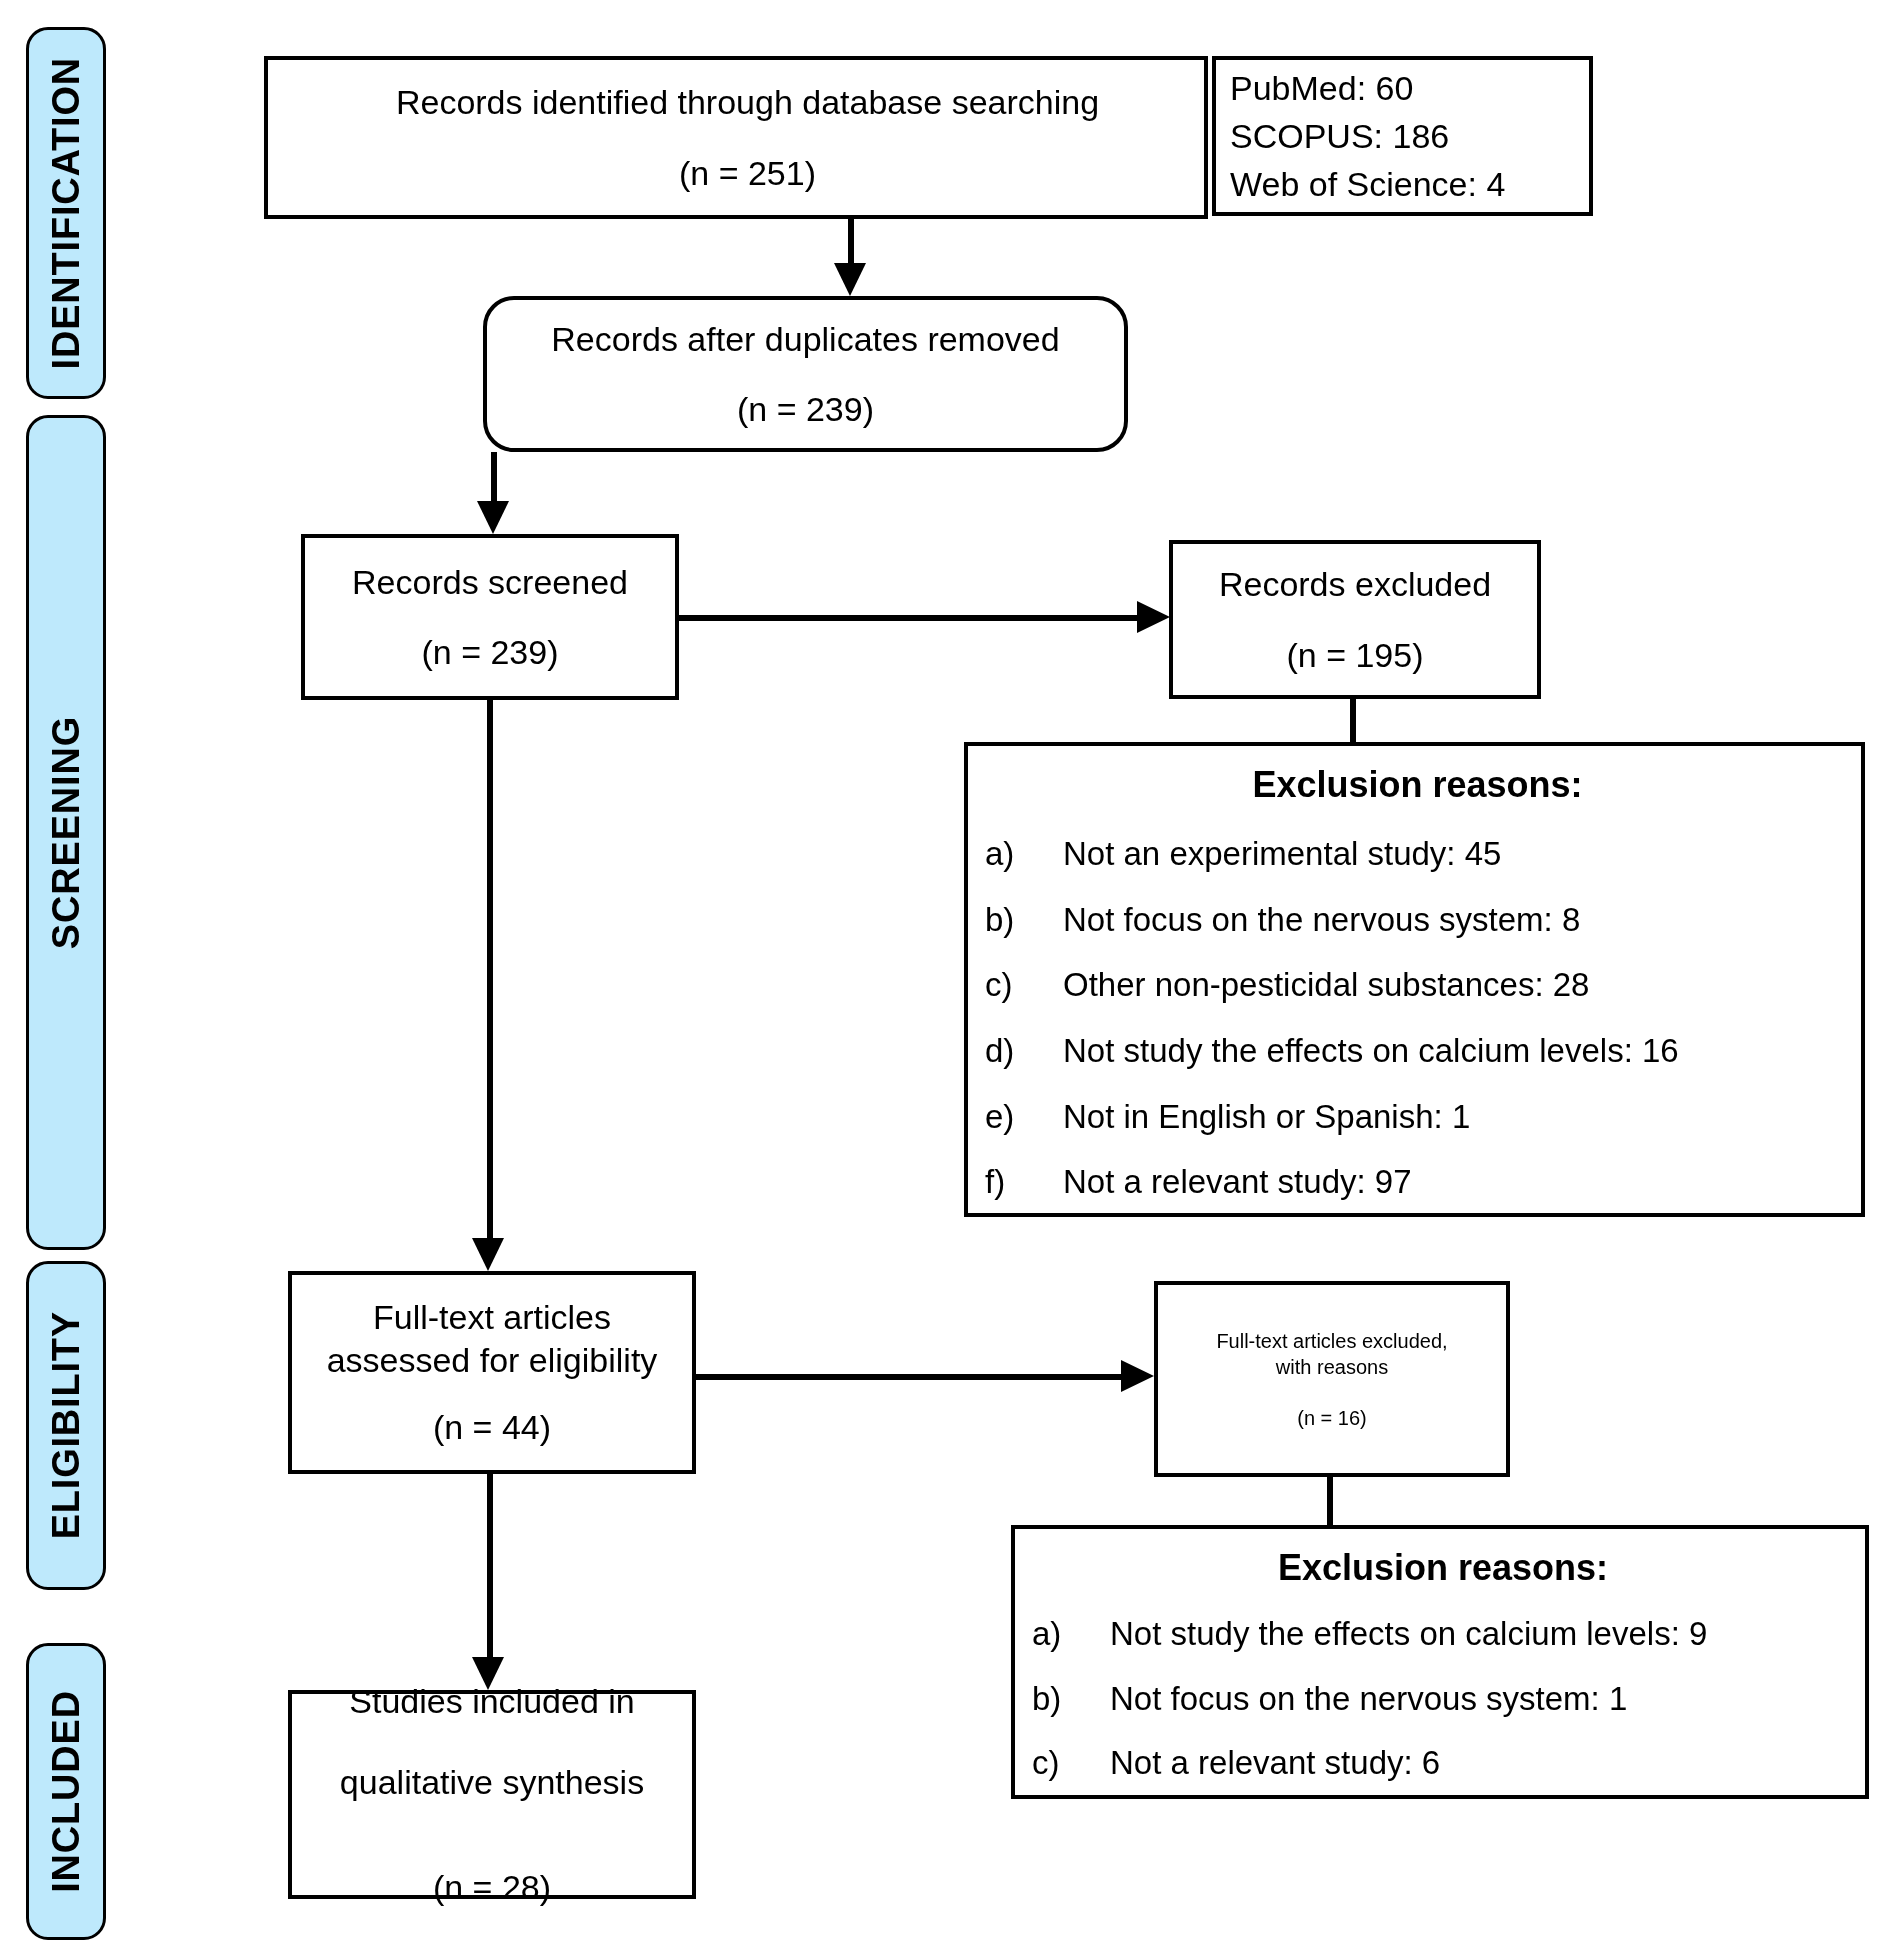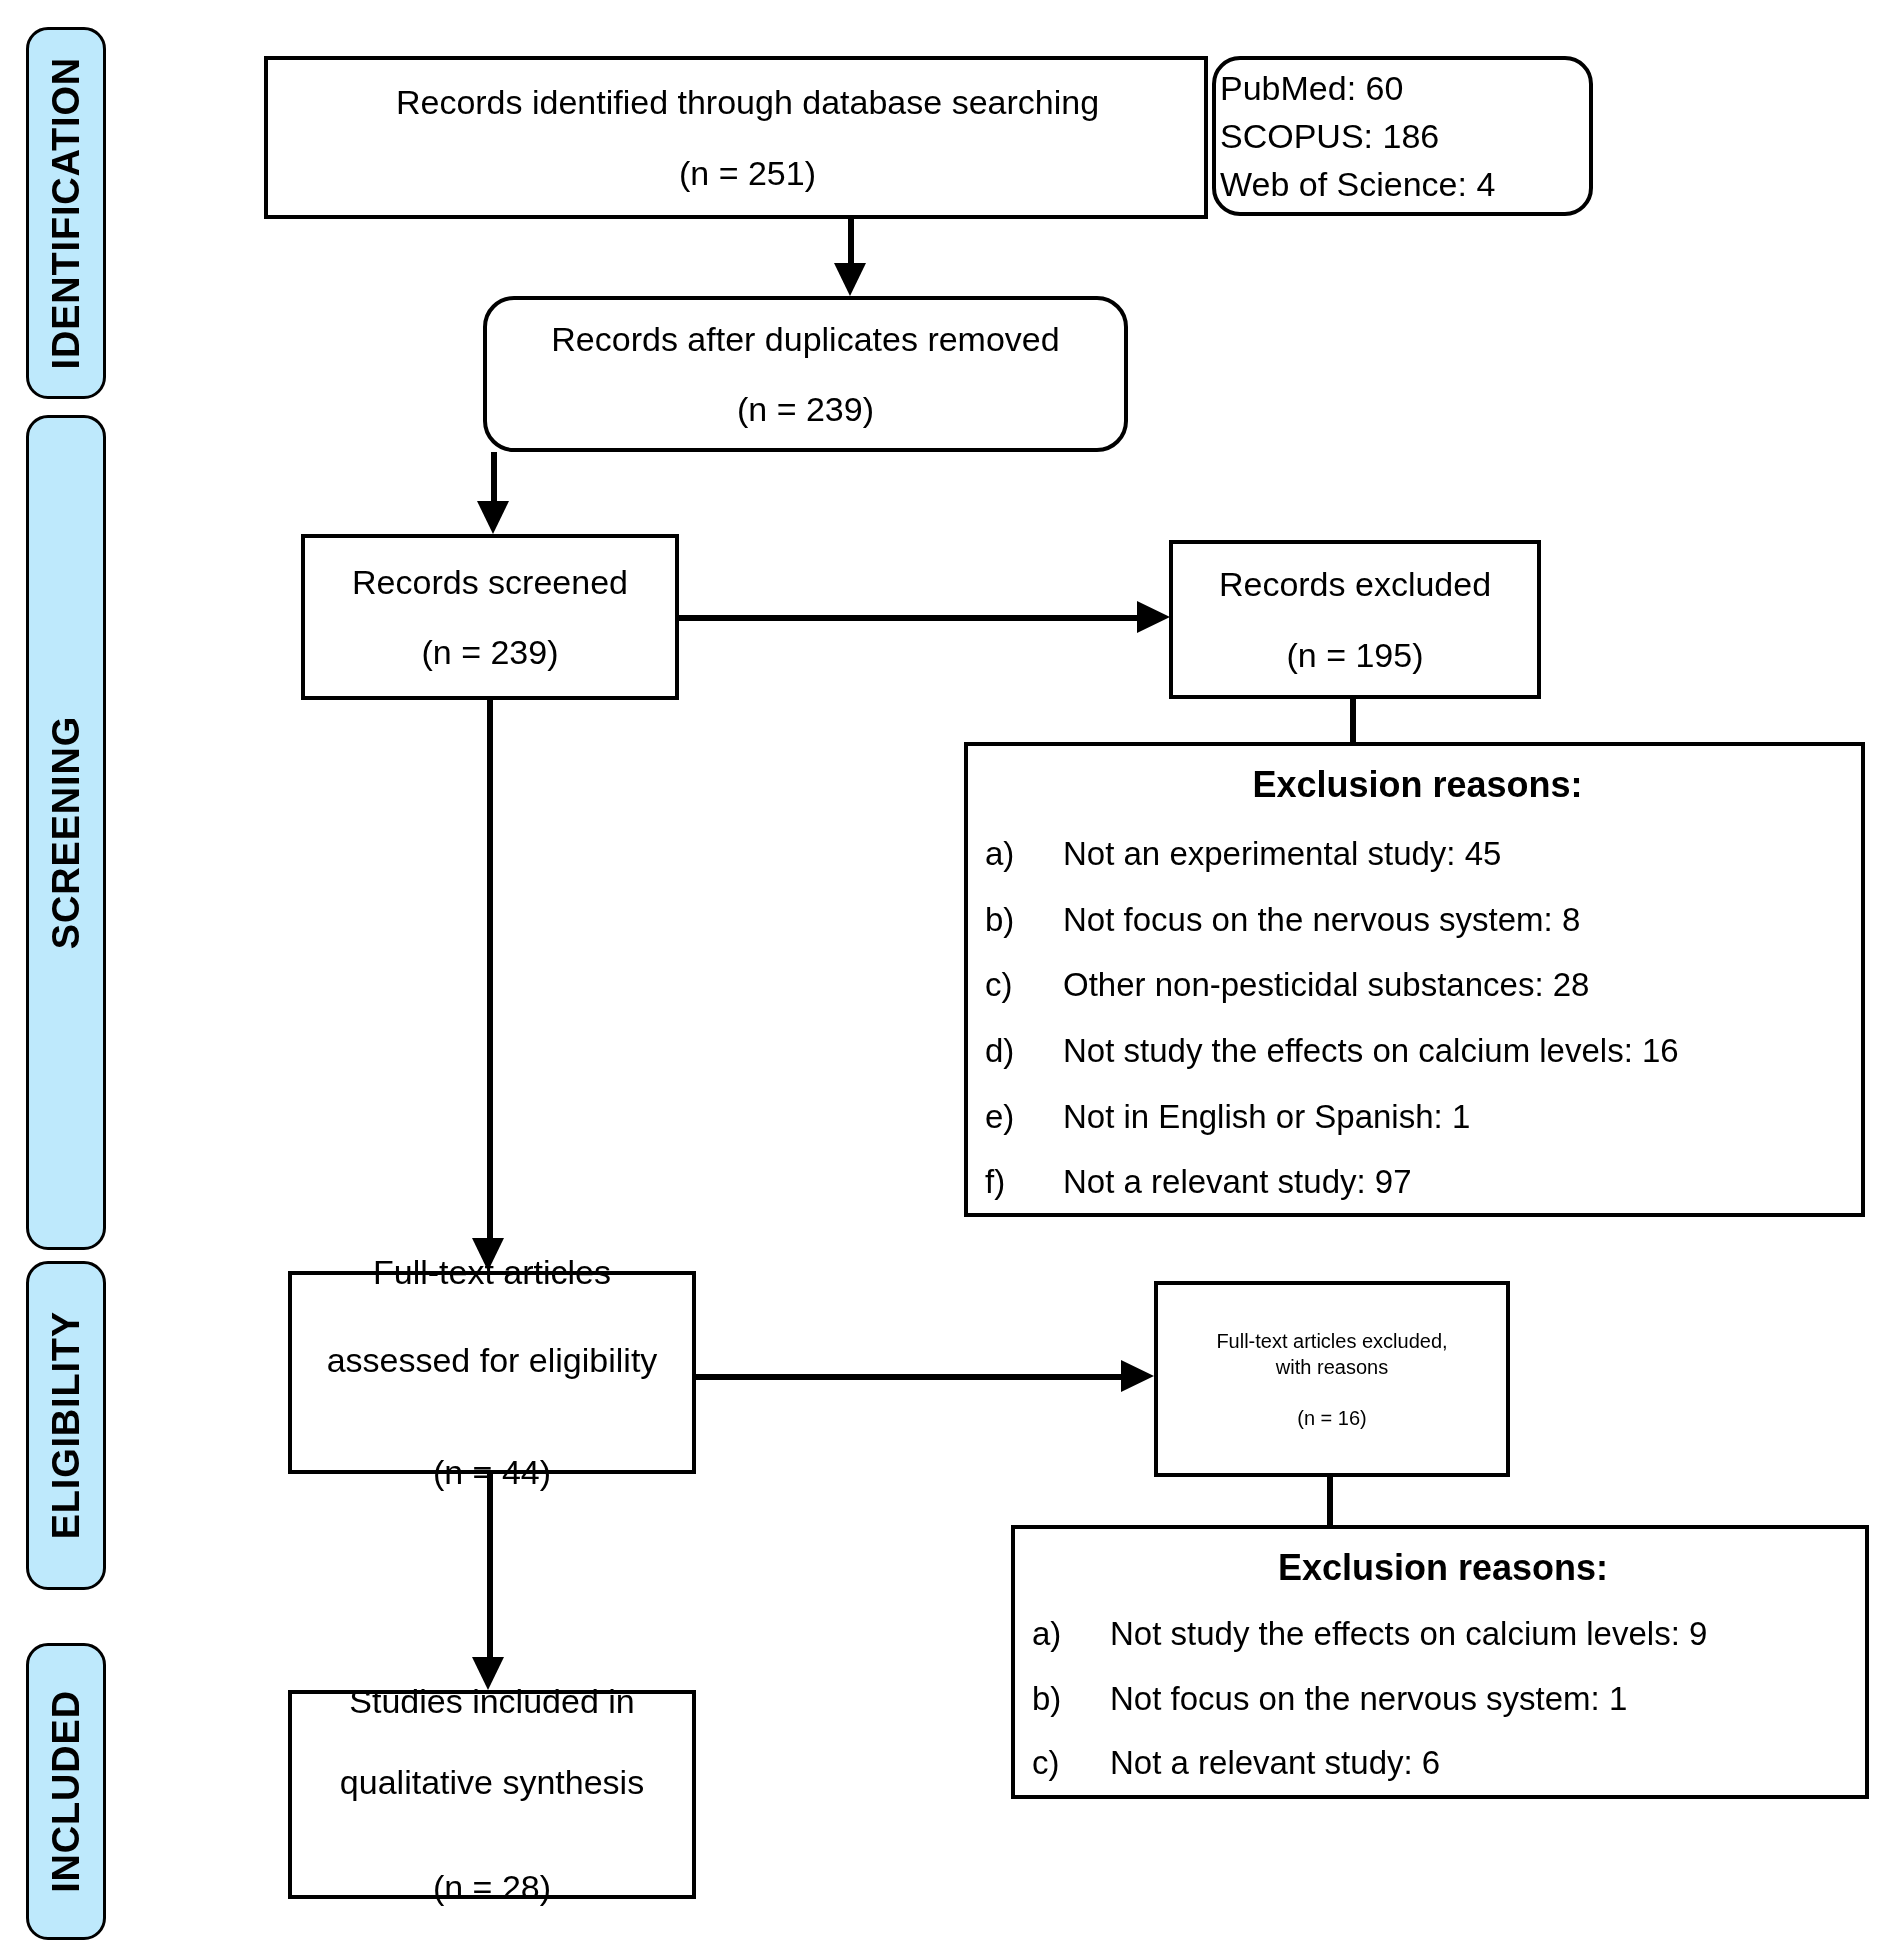--- a/index.html
+++ b/index.html
@@ -43,23 +43,22 @@
     flex-direction: column;
     align-items: center;
     justify-content: center;
     text-align: center;
     font-size: 34px;
     line-height: 1.25;
   }
   .fbox.leftalign {
     align-items: flex-start;
     text-align: left;
-    padding-left: 4px;
+    padding-left: 14px;
     line-height: 1.42;
-    border-radius: 28px;
   }
   .fbox .gap2 { margin-top: 28px; }
   .fbox .gap3 { margin-top: 25px; }
   .fbox.small { font-size: 20px; line-height: 1.3; }
   
   .rbox {
     position: absolute;
     background: var(--bg, #ffffff);
     border: 4.7px solid var(--ink, #000000);
     box-sizing: border-box;
@@ -163,21 +162,21 @@
     <div class="ritem">
       <span class="marker">e)</span>
       <span class="rtext">Not in English or Spanish: 1</span>
     </div>
     <div class="ritem">
       <span class="marker">f)</span>
       <span class="rtext">Not a relevant study: 97</span>
     </div>
   </div>
 
-  <div class="fbox" style="left:288px; top:1271px; width:408px; height:203px;gap:45px;">
+  <div class="fbox" style="left:288px; top:1271px; width:408px; height:203px;">
     <div>Full-text articles</div>
     <div>assessed for eligibility</div>
     <div class="gap3">(n = 44)</div>
   </div>
 
   <div class="fbox small" style="left:1154px; top:1281px; width:356px; height:196px;">
     <div>Full-text articles excluded,</div>
     <div>with reasons</div>
     <div class="gap3">(n = 16)</div>
   </div>

